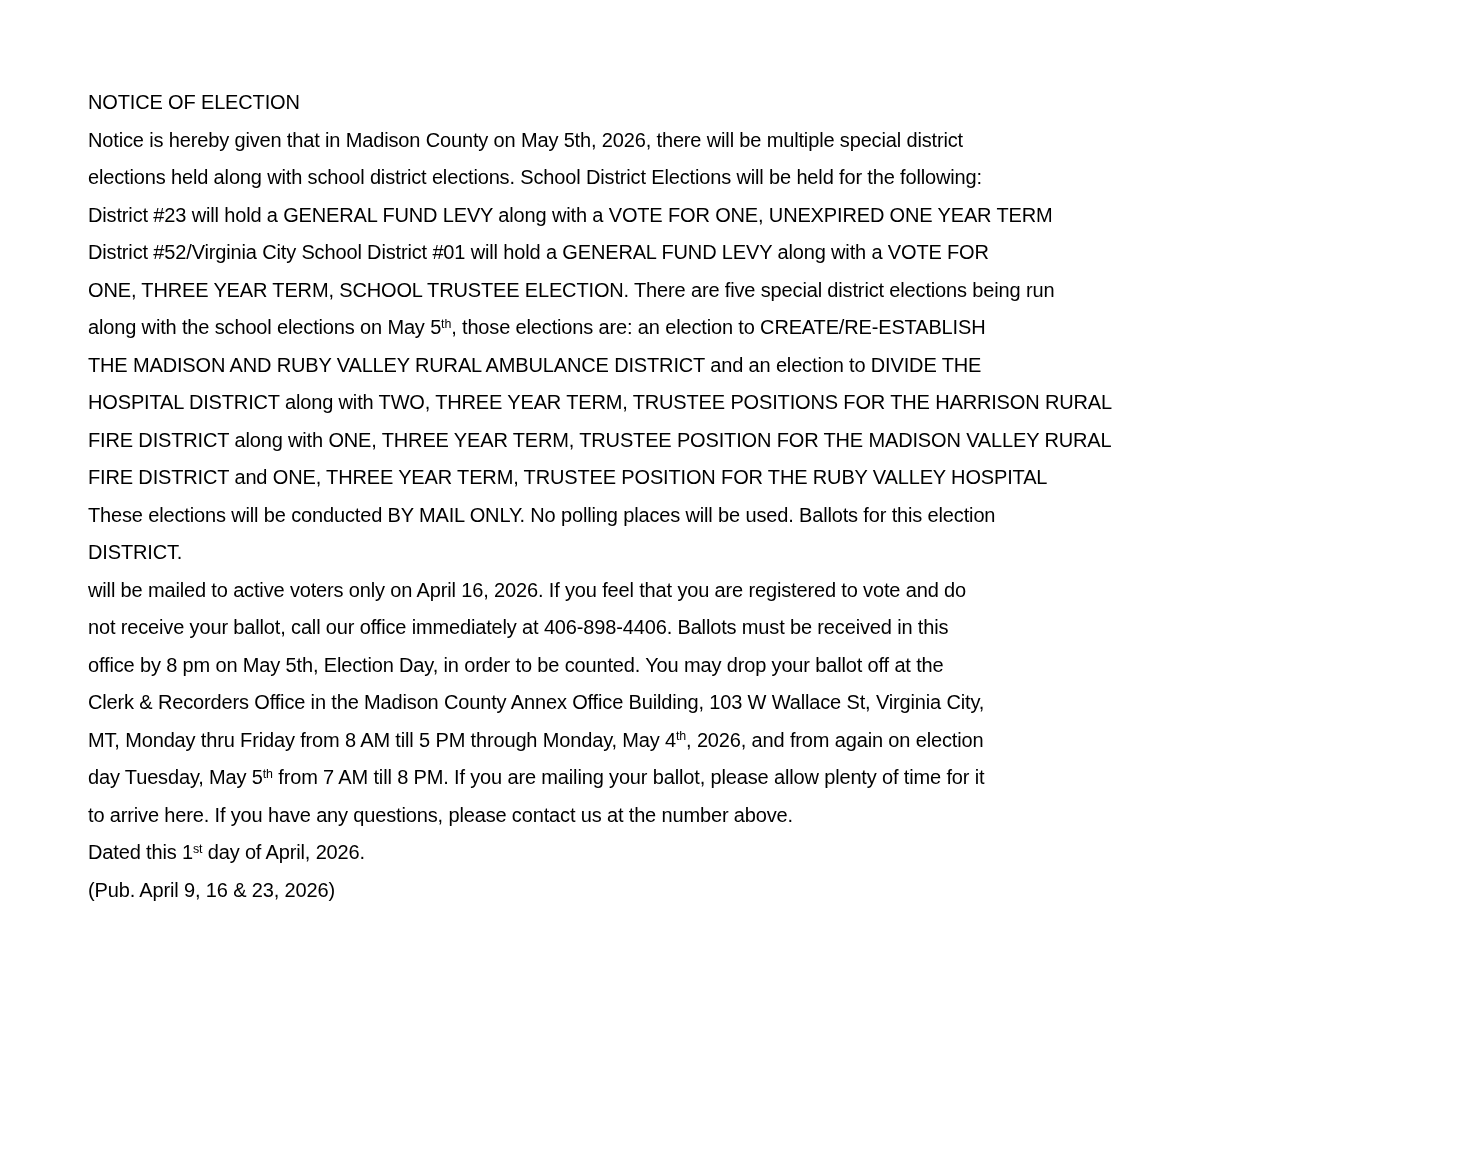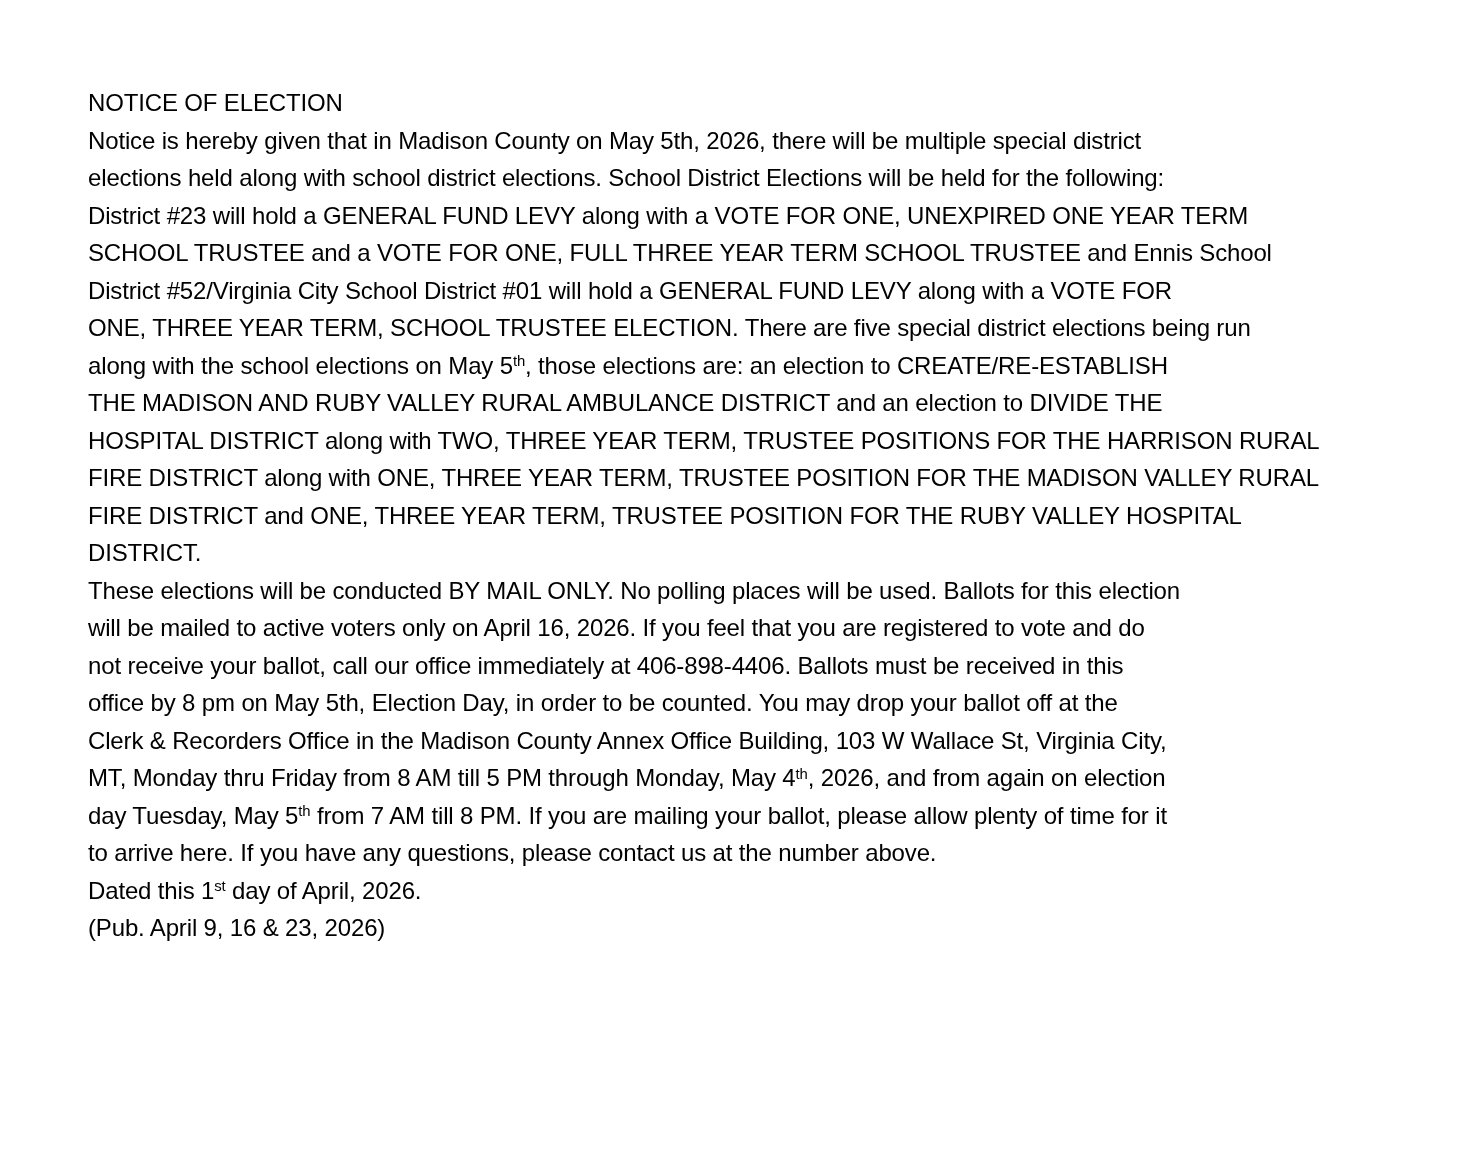--- a/index.html
+++ b/index.html
@@ -11,21 +11,21 @@
     width: 1465px;
     height: 1172px;
     position: relative;
     overflow: hidden;
   }
   .doc {
     position: absolute;
     left: 88px;
     top: 84px;
     font-family: "Liberation Sans", sans-serif;
-    font-size: 24px;
+    font-size: 20px;
     line-height: 37.5px;
     letter-spacing: -0.15px;
     color: #000000;
     white-space: nowrap;
   }
   .line {
     height: 37.5px;
   }
   .line sup {
     font-size: 0.62em;
@@ -36,30 +36,29 @@
   }
 </style>
 </head>
 <body>
 
 <div class="doc" id="doc-lines">
     <div class="line"><span>NOTICE OF ELECTION</span></div>
     <div class="line"><span>Notice is hereby given that in Madison County on May 5th, 2026, there will be multiple special district</span></div>
     <div class="line"><span>elections held along with school district elections. School District Elections will be held for the following:</span></div>
     <div class="line"><span>District #23 will hold a GENERAL FUND LEVY along with a VOTE FOR ONE, UNEXPIRED ONE YEAR TERM</span></div>
-    <div class="line"><span>SCHOOL TRUSTEE and a VOTE FOR ONE, FULL THREE YEAR TERM SCHOOL TRUSTEE and Ennis School</span></div>
     <div class="line"><span>District #52/Virginia City School District #01 will hold a GENERAL FUND LEVY along with a VOTE FOR</span></div>
     <div class="line"><span>ONE, THREE YEAR TERM, SCHOOL TRUSTEE ELECTION. There are five special district elections being run</span></div>
     <div class="line"><span>along with the school elections on May 5</span><sup>th</sup><span>, those elections are: an election to CREATE/RE-ESTABLISH</span></div>
     <div class="line"><span>THE MADISON AND RUBY VALLEY RURAL AMBULANCE DISTRICT and an election to DIVIDE THE</span></div>
     <div class="line"><span>HOSPITAL DISTRICT along with TWO, THREE YEAR TERM, TRUSTEE POSITIONS FOR THE HARRISON RURAL</span></div>
     <div class="line"><span>FIRE DISTRICT along with ONE, THREE YEAR TERM, TRUSTEE POSITION FOR THE MADISON VALLEY RURAL</span></div>
     <div class="line"><span>FIRE DISTRICT and ONE, THREE YEAR TERM, TRUSTEE POSITION FOR THE RUBY VALLEY HOSPITAL</span></div>
+    <div class="line"><span>These elections will be conducted BY MAIL ONLY. No polling places will be used. Ballots for this election</span></div>
     <div class="line"><span>DISTRICT.</span></div>
-    <div class="line"><span>These elections will be conducted BY MAIL ONLY. No polling places will be used. Ballots for this election</span></div>
     <div class="line"><span>will be mailed to active voters only on April 16, 2026. If you feel that you are registered to vote and do</span></div>
     <div class="line"><span>not receive your ballot, call our office immediately at 406-898-4406. Ballots must be received in this</span></div>
     <div class="line"><span>office by 8 pm on May 5th, Election Day, in order to be counted. You may drop your ballot off at the</span></div>
     <div class="line"><span>Clerk &amp; Recorders Office in the Madison County Annex Office Building, 103 W Wallace St, Virginia City,</span></div>
     <div class="line"><span>MT, Monday thru Friday from 8 AM till 5 PM through Monday, May 4</span><sup>th</sup><span>, 2026, and from again on election</span></div>
     <div class="line"><span>day Tuesday, May 5</span><sup>th</sup><span> from 7 AM till 8 PM. If you are mailing your ballot, please allow plenty of time for it</span></div>
     <div class="line"><span>to arrive here. If you have any questions, please contact us at the number above.</span></div>
     <div class="line"><span>Dated this 1</span><sup>st</sup><span> day of April, 2026.</span></div>
     <div class="line"><span>(Pub. April 9, 16 &amp; 23, 2026)</span></div>
   </div>

